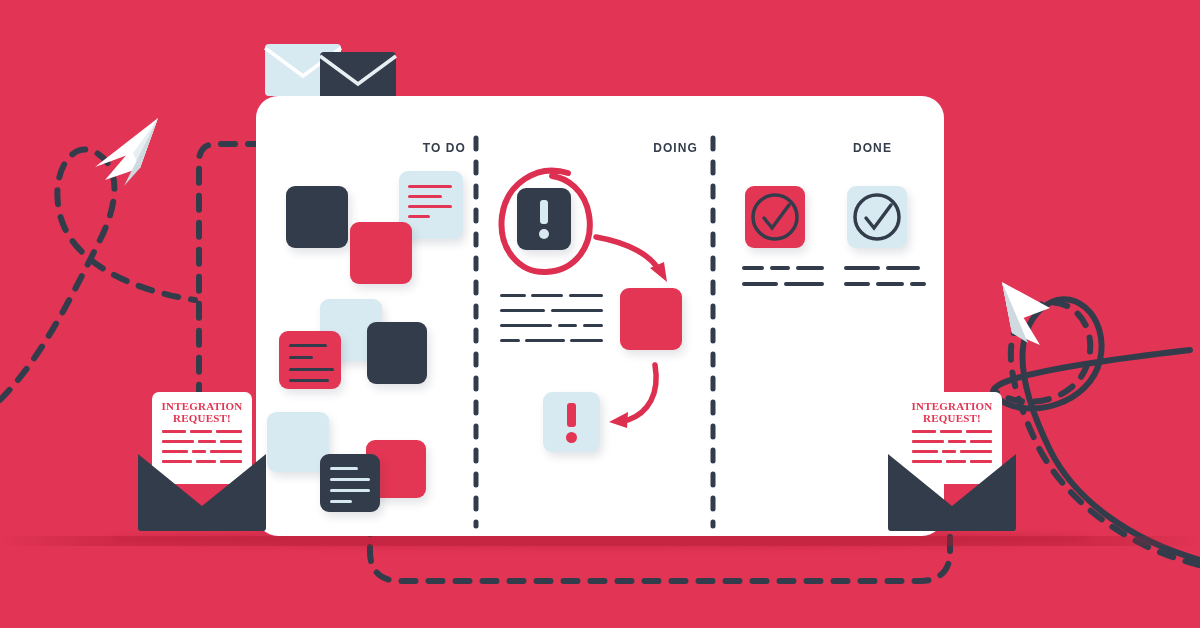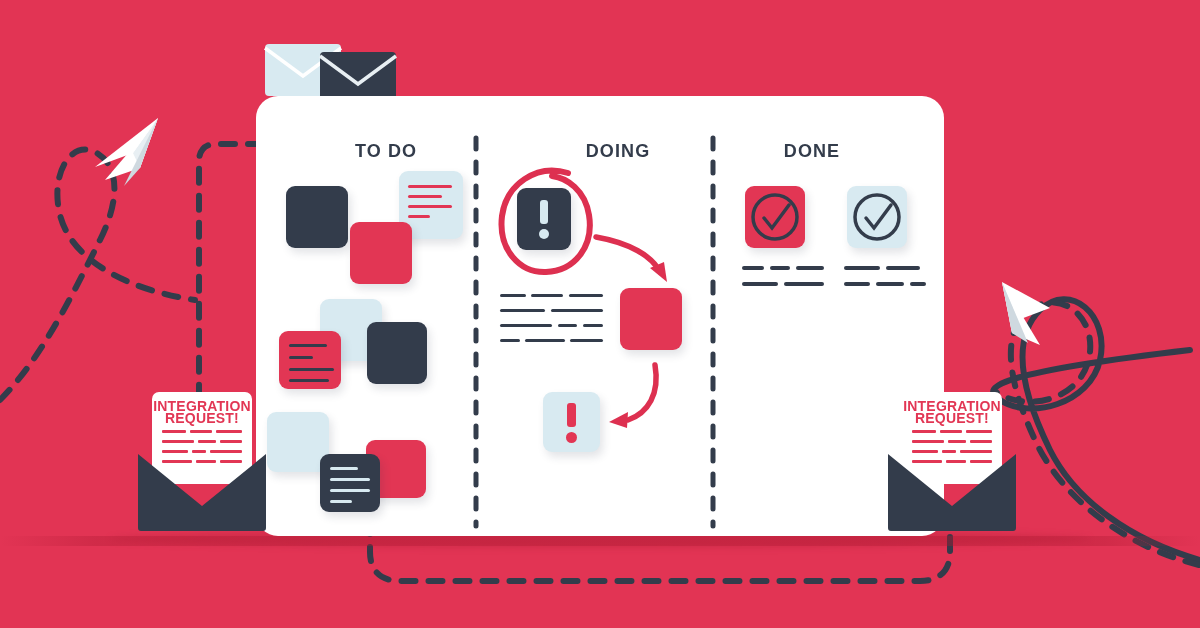--- a/index.html
+++ b/index.html
@@ -19,22 +19,22 @@
     background:#ffffff;border-radius:22px;
   }
   .board-shadow{
     position:absolute;left:110px;top:530px;width:980px;height:18px;
     background:rgba(160,20,45,0.25);
     border-radius:50%;
     filter:blur(3px);
   }
   .col-title{
     position:absolute;top:141px;
-    font-size:18px;font-weight:bold;letter-spacing:1.1px;
-    color:#333c4b;text-align:center;width:160px;
+    font-size:12px;font-weight:bold;letter-spacing:1.1px;
+    color:#333c4b;text-align:right;width:160px;
   }
   #t-todo{left:306px;}
   #t-doing{left:538px;}
   #t-done{left:732px;}
 
   
   .card{position:absolute;border-radius:9px;}
   .sh{box-shadow:3px 5px 8px rgba(40,50,70,0.13);}
   .c-dark{background:#333c4b;}
   .c-red{background:#e23654;}
@@ -45,21 +45,21 @@
   .l-blue{background:#d8eaf1;}
 
   
   .mail{position:absolute;width:128px;height:140px;}
   .mail .paper{
     position:absolute;left:14px;top:0;width:100px;height:92px;
     background:#fff;border-radius:7px;
   }
   .mail .paper .ttl{
     position:absolute;left:0;right:0;top:8px;text-align:center;
-    color:#e23654;font-size:14px;font-weight:bold;line-height:12px;letter-spacing:.2px;
+    color:#e23654;font-size:11px;font-weight:bold;line-height:12px;letter-spacing:.2px;font-family:Liberation Serif, serif;
   }
   .mail .paper .ln{position:absolute;height:2.5px;background:#e23654;border-radius:1px;}
   .bangbar{position:absolute;border-radius:3px;}
   .bangdot{position:absolute;border-radius:50%;}
 </style>
 </head>
 <body>
 
 <div class="stage">
 

